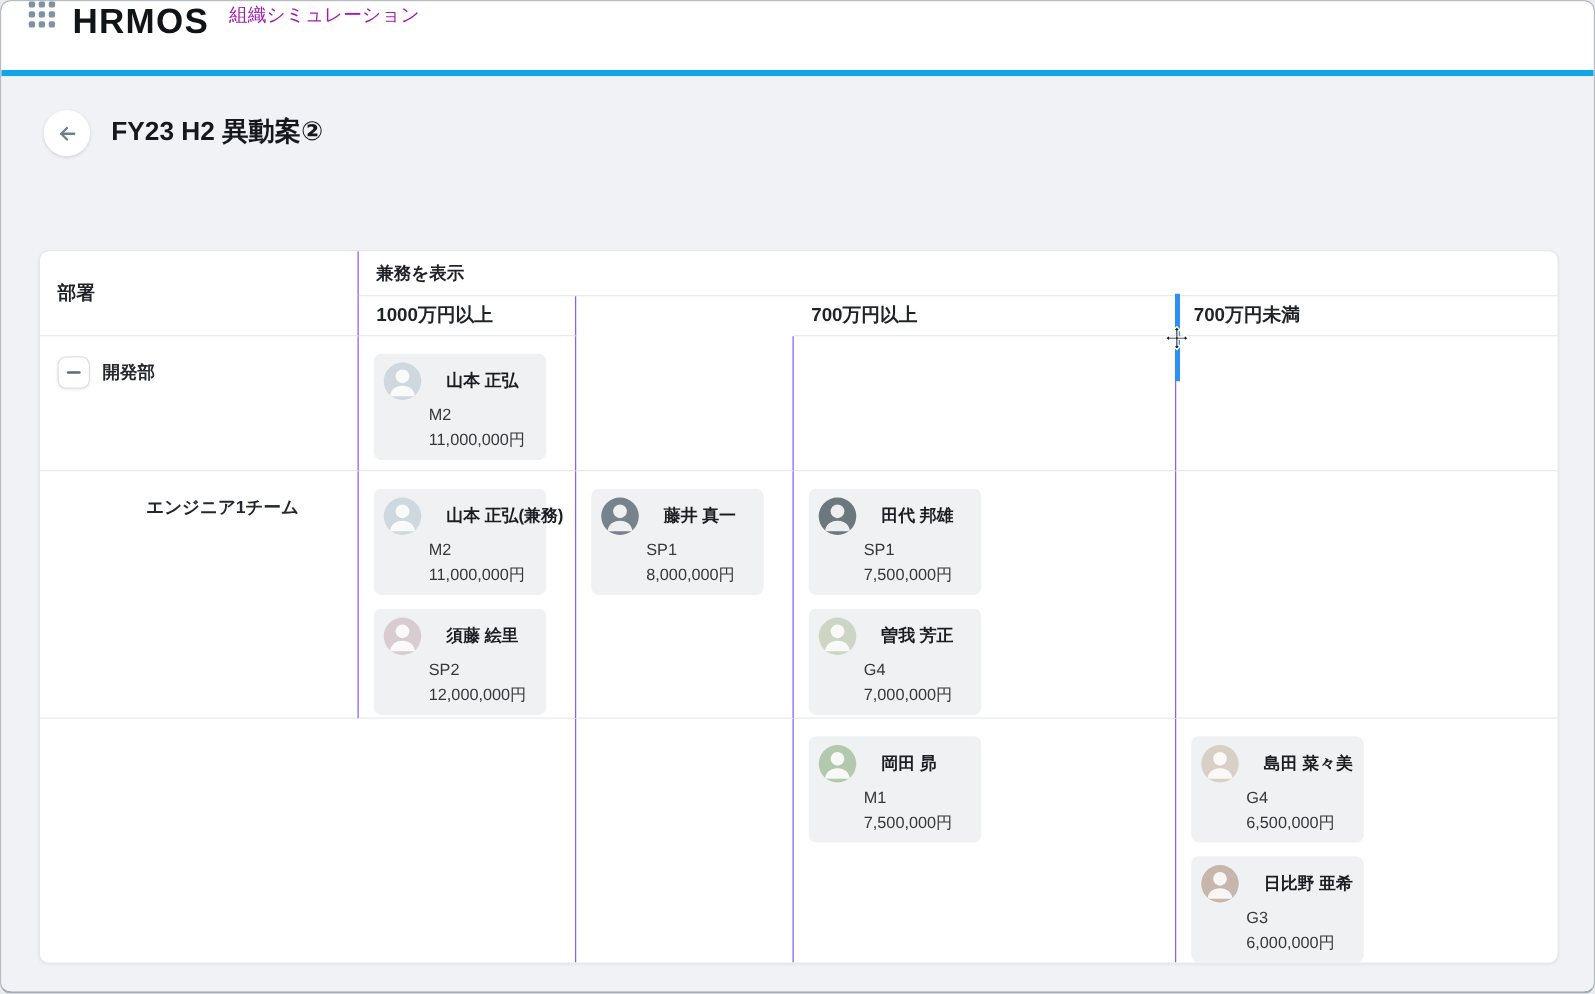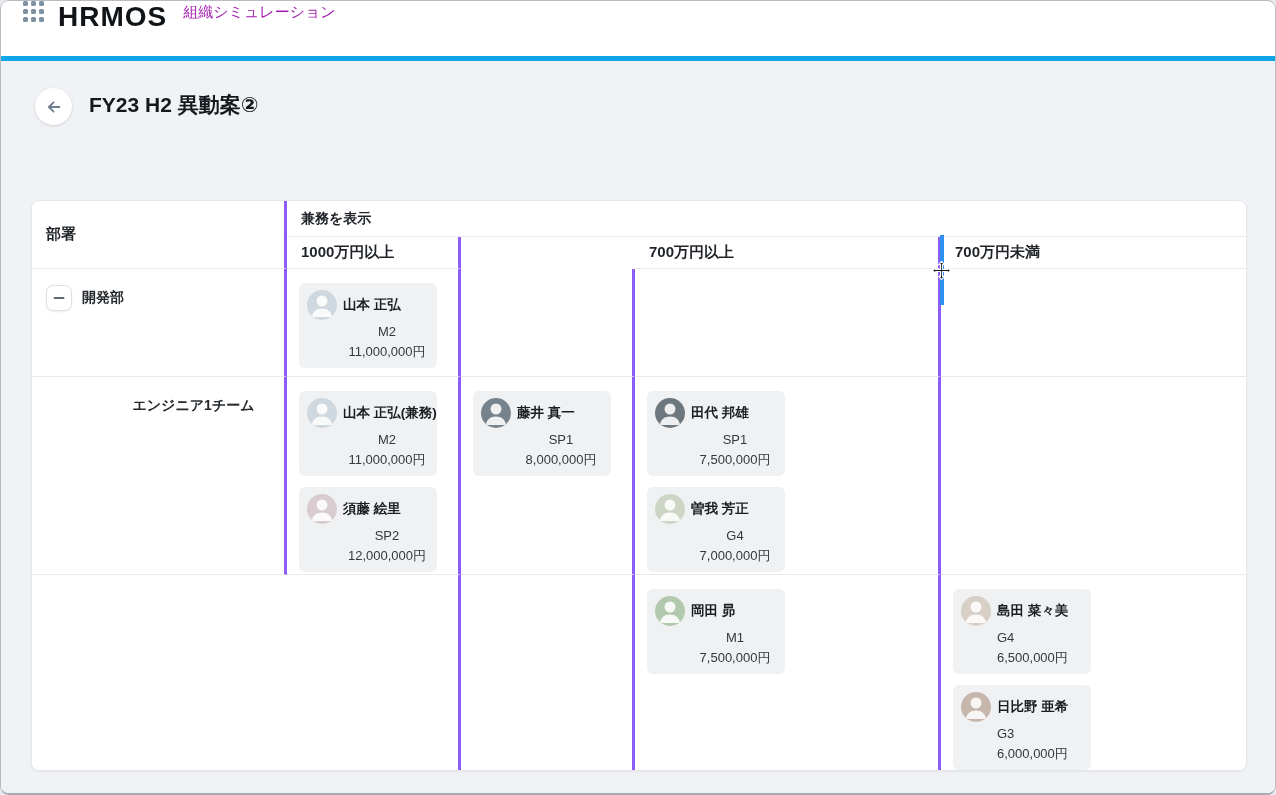--- a/index.html
+++ b/index.html
@@ -40,37 +40,37 @@
   
   .table {
     position:absolute; top:139px; left:30px; width:1216px; height:571px;
     background:#fff; border:1px solid #e5e8eb; border-radius:8px; overflow:hidden;
     box-shadow:0 1px 2px rgba(16,24,32,.05);
     display:grid;
     grid-template-columns:255px 174px 174px 306px 305px;
     grid-template-rows:36px 32px 108px 198px 195px;
   }
   .cell { min-width:0; }
-  .b-r { border-right:3px solid #8b5cf6;text-align:center; }
+  .b-r { border-right:1px solid #8b5cf6; }
   .b-b { border-bottom:1px solid #e8eaed; }
   .th-dept { display:flex; align-items:center; padding-left:14px; font-size:15px; font-weight:bold; color:#1f2328; }
   .th-group { padding:9px 0 0 14px; font-size:14px; font-weight:bold; color:#1f2328; }
   .th-col { display:flex; align-items:center; padding-left:14px; font-size:15px; font-weight:bold; color:#1f2328; }
   .td-dept { padding:16px 14px; font-size:14px; color:#24282d;font-weight:bold; }
   .dept-row { display:flex; align-items:center; gap:10px; }
   .collapse-btn {
     width:26px; height:26px; background:#fff; border:1px solid #dde1e6; border-radius:7px;
     box-shadow:0 1px 2px rgba(20,30,40,.08); display:flex; align-items:center; justify-content:center;
     cursor:pointer; flex:none;
   }
   .td-dept.indent { padding:20px 14px 14px 85px; }
   .td { padding:14px 12px; display:flex; flex-wrap:wrap; gap:11px 8px; align-content:flex-start; }
   
   .card { width:138px; min-height:82px; background:#f0f1f3; border-radius:6px; padding:7px 6px 8px 8px; cursor:pointer; }
-  .card-top { display:flex; align-items:center; gap:6px; }
+  .card-top { display:flex; align-items:center; gap:20px; }
   .avatar { width:30px; height:30px; border-radius:50%; flex:none; overflow:hidden; position:relative; background:#cfd8de; }
   .avatar svg { position:absolute; top:0; left:0; }
   .pname { font-size:13.5px; font-weight:bold; color:#1a1d21; white-space:nowrap; }
   .pline { margin:3px 0 0 36px; font-size:13px; line-height:17px; color:#33383d; }
   
   .resize-line { position:absolute; left:908px; top:34px; width:4px; height:70px; background:#2e90f0; z-index:6; cursor:col-resize; }
   .move-cursor { position:absolute; top:25px; left:-9px; }
 </style>
 </head>
 <body>

